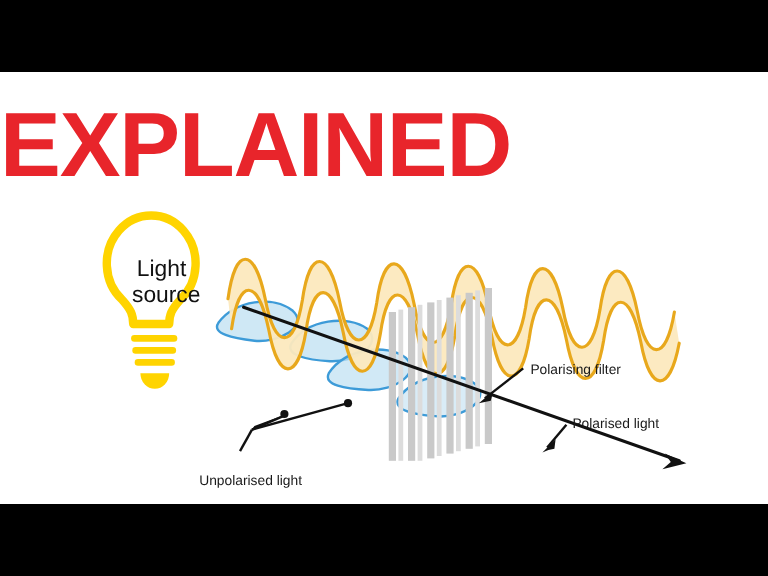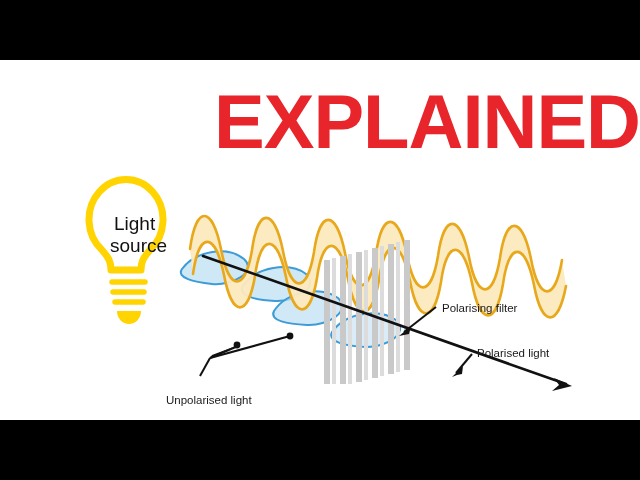--- a/index.html
+++ b/index.html
@@ -33,21 +33,21 @@
     height: 360px;
     background: #ffffff;
     overflow: hidden;
   }
 
   #title {
     position: absolute;
     left: 0;
     top: 22px;
     width: 640px;
-    text-align: right;
+    text-align: left;
     font-family: "Liberation Sans", sans-serif;
     font-weight: bold;
     font-size: 76px;
     line-height: 80px;
     letter-spacing: -1px;
     color: #e8252b;
     white-space: nowrap;
   }
 
   #diagram {

